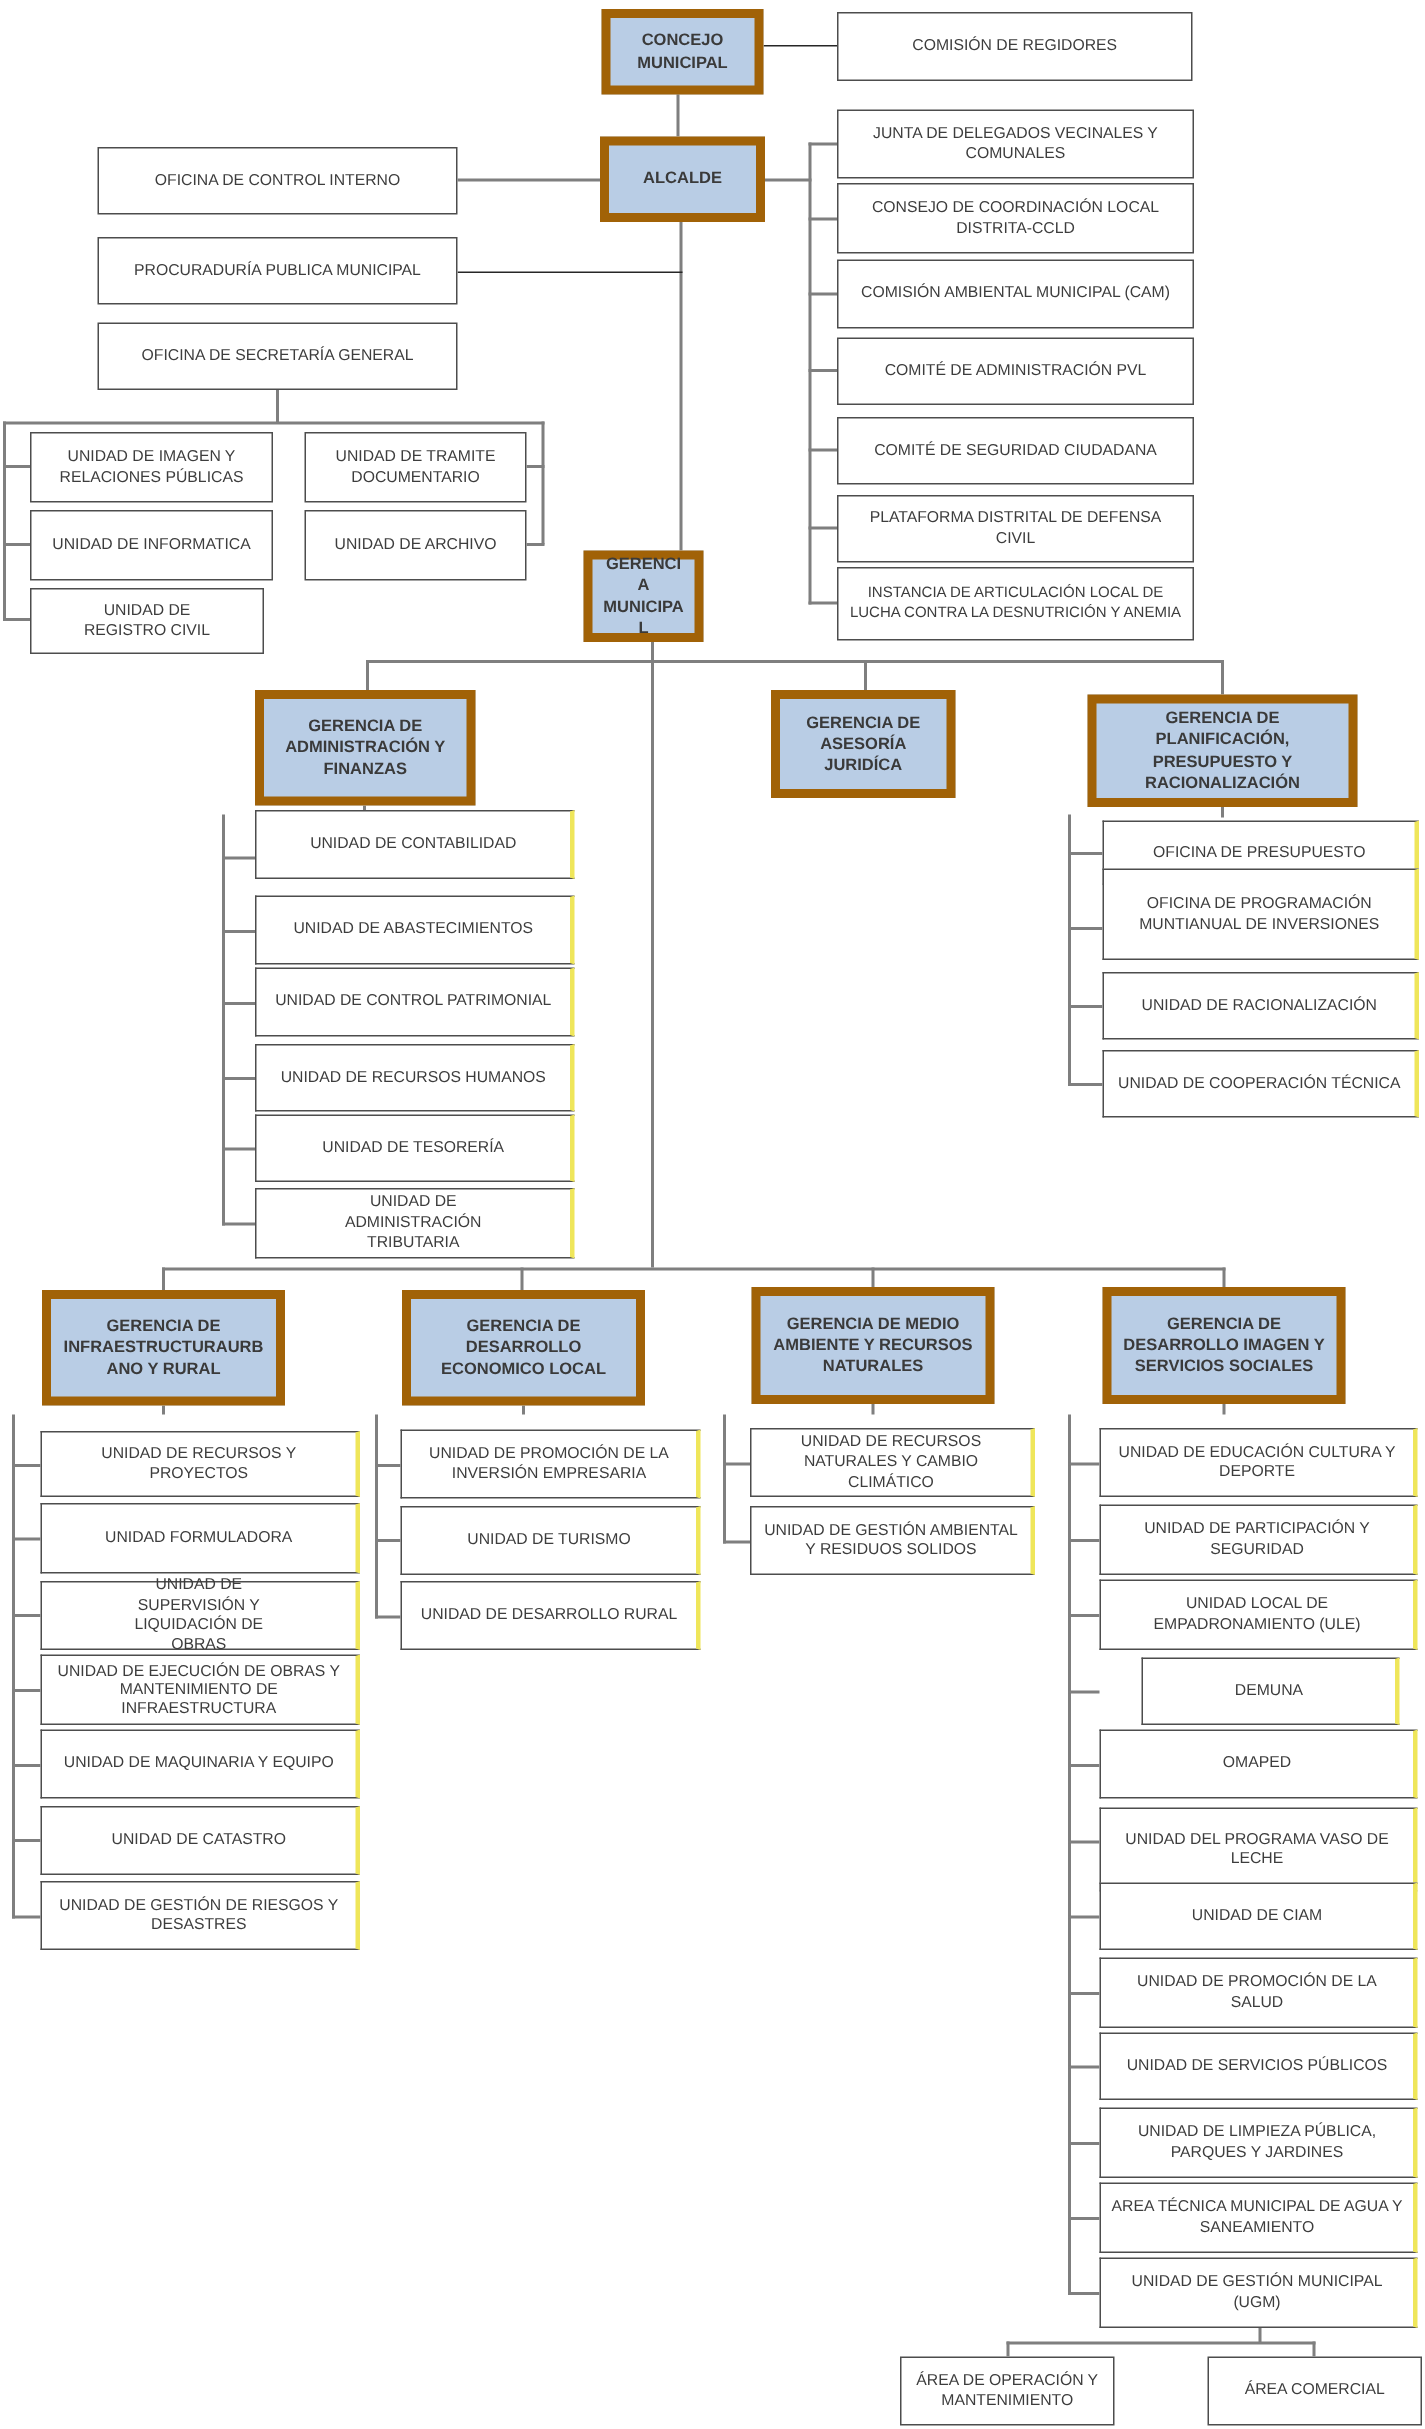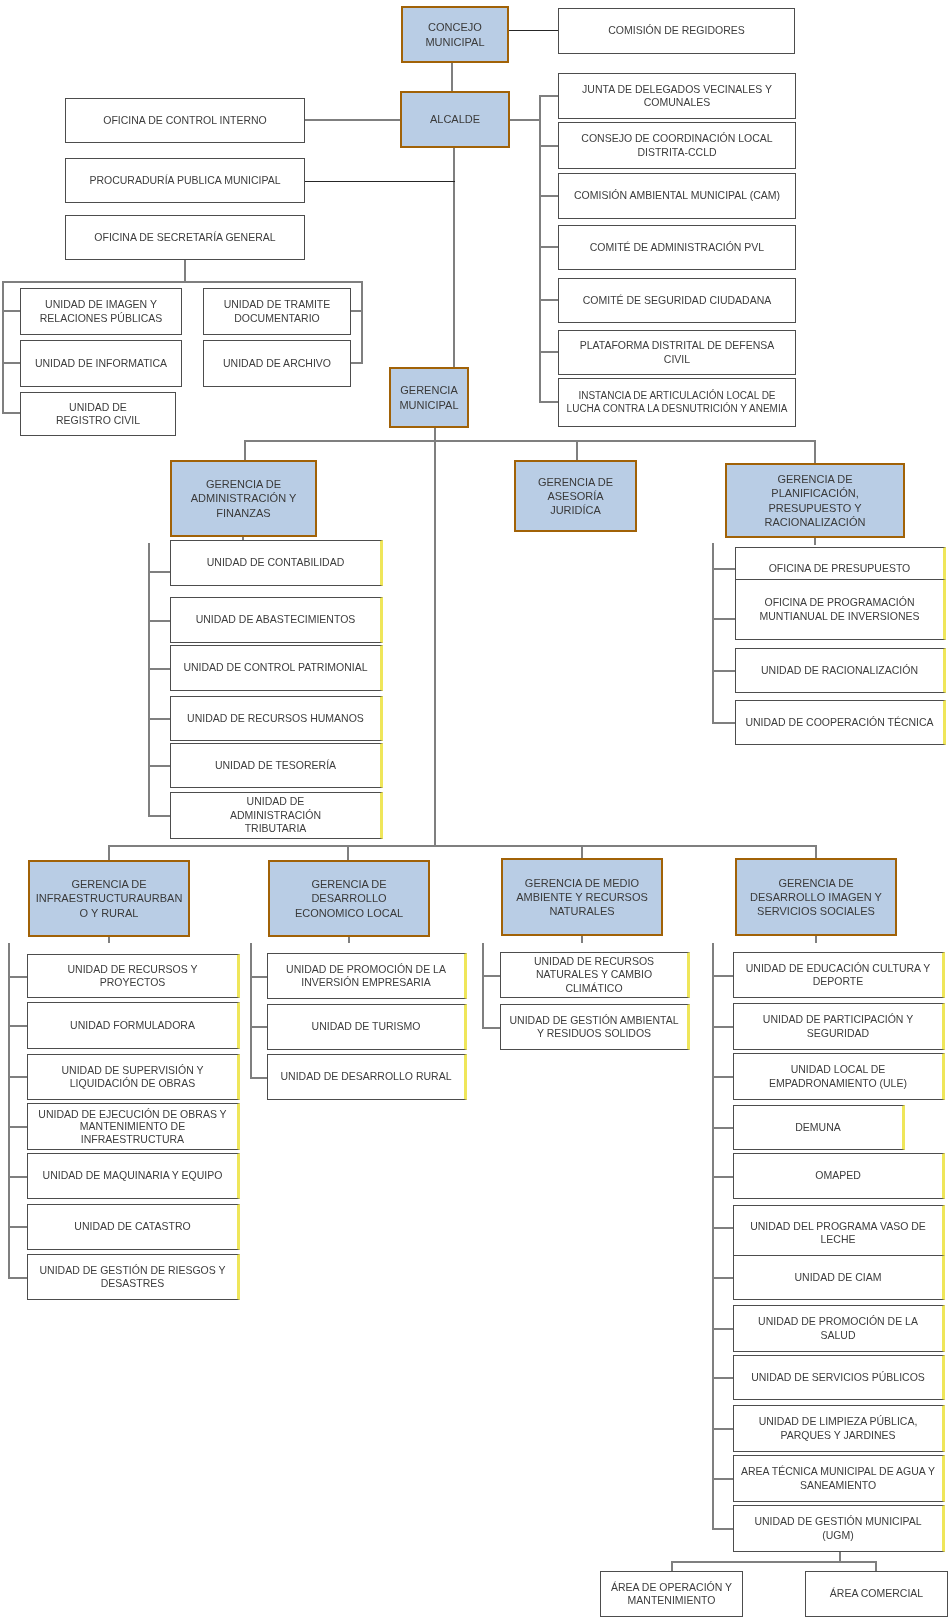--- a/index.html
+++ b/index.html
@@ -1,21 +1,21 @@
 <!DOCTYPE html>
 <html><head>
 <meta charset="utf-8">
 <style>
   *{margin:0;padding:0;box-sizing:border-box}
   html,body{background:#fff}
   body{font-family:"Liberation Sans",sans-serif}
   .canvas{position:relative;width:950px;height:1619px;background:#fff;overflow:hidden}
   .node{position:absolute;background:#fff;border:1px solid #4d4d4d;display:flex;align-items:center;justify-content:center;
         text-align:center;font-size:10.5px;color:#3d3d3d;line-height:1.28;padding:2px 7px;overflow-wrap:anywhere}
-  .blue{background:#b9cde5;border:2px solid #a16207;font-size:11px;font-weight:400;color:#3a3a3a;padding:2px 5px}
+  .blue{background:#b9cde5;border:6px solid #a16207;font-size:11px;font-weight:700;color:#3a3a3a;padding:2px 5px}
   .yr{border-right:3px solid #efe65a}
   .ln{position:absolute;background:#7f7f7f}
   .thin{background:#262626}
 </style>
 </head>
 <body>
 
 <div class="canvas">
 
   <div class="ln" style="left:451px;top:62px;width:2px;height:29px"></div>
@@ -133,34 +133,34 @@
   <div class="node yr" style="left:735px;top:547px;width:211px;height:43px">OFICINA DE PRESUPUESTO</div>
   <div class="node yr" style="left:735px;top:579px;width:211px;height:61px">OFICINA DE PROGRAMACIÓN MUNTIANUAL DE INVERSIONES</div>
   <div class="node yr" style="left:735px;top:648px;width:211px;height:45px">UNIDAD DE RACIONALIZACIÓN</div>
   <div class="node yr" style="left:735px;top:700px;width:211px;height:45px">UNIDAD DE COOPERACIÓN TÉCNICA</div>
   <div class="node blue" style="left:28px;top:860px;width:162px;height:77px">GERENCIA DE INFRAESTRUCTURAURBANO Y RURAL</div>
   <div class="node blue" style="left:268px;top:860px;width:162px;height:77px;padding:2px 20px">GERENCIA DE DESARROLLO ECONOMICO LOCAL</div>
   <div class="node blue" style="left:501px;top:858px;width:162px;height:78px">GERENCIA DE MEDIO AMBIENTE Y RECURSOS NATURALES</div>
   <div class="node blue" style="left:735px;top:858px;width:162px;height:78px">GERENCIA DE DESARROLLO IMAGEN Y SERVICIOS SOCIALES</div>
   <div class="node yr" style="left:27px;top:954px;width:213px;height:44px">UNIDAD DE RECURSOS Y PROYECTOS</div>
   <div class="node yr" style="left:27px;top:1002px;width:213px;height:47px">UNIDAD FORMULADORA</div>
-  <div class="node yr" style="left:27px;top:1054px;width:213px;height:46px;padding:2px 28px">UNIDAD DE SUPERVISIÓN Y LIQUIDACIÓN DE OBRAS</div>
+  <div class="node yr" style="left:27px;top:1054px;width:213px;height:46px;padding:2px 42px">UNIDAD DE SUPERVISIÓN Y LIQUIDACIÓN DE OBRAS</div>
   <div class="node yr" style="left:27px;top:1103px;width:213px;height:47px;line-height:1.18">UNIDAD DE EJECUCIÓN DE OBRAS Y MANTENIMIENTO DE INFRAESTRUCTURA</div>
   <div class="node yr" style="left:27px;top:1153px;width:213px;height:46px">UNIDAD DE MAQUINARIA Y EQUIPO</div>
   <div class="node yr" style="left:27px;top:1204px;width:213px;height:46px">UNIDAD DE CATASTRO</div>
   <div class="node yr" style="left:27px;top:1254px;width:213px;height:46px">UNIDAD DE GESTIÓN DE RIESGOS Y DESASTRES</div>
   <div class="node yr" style="left:267px;top:953px;width:200px;height:46px">UNIDAD DE PROMOCIÓN DE LA INVERSIÓN EMPRESARIA</div>
   <div class="node yr" style="left:267px;top:1004px;width:200px;height:46px">UNIDAD DE TURISMO</div>
   <div class="node yr" style="left:267px;top:1054px;width:200px;height:46px">UNIDAD DE DESARROLLO RURAL</div>
   <div class="node yr" style="left:500px;top:952px;width:190px;height:46px">UNIDAD DE RECURSOS NATURALES Y CAMBIO CLIMÁTICO</div>
   <div class="node yr" style="left:500px;top:1004px;width:190px;height:46px">UNIDAD DE GESTIÓN AMBIENTAL Y RESIDUOS SOLIDOS</div>
   <div class="node yr" style="left:733px;top:952px;width:212px;height:46px">UNIDAD DE EDUCACIÓN CULTURA Y DEPORTE</div>
   <div class="node yr" style="left:733px;top:1003px;width:212px;height:47px;padding:2px 24px">UNIDAD DE PARTICIPACIÓN Y SEGURIDAD</div>
   <div class="node yr" style="left:733px;top:1053px;width:212px;height:47px;padding:2px 28px">UNIDAD LOCAL DE EMPADRONAMIENTO (ULE)</div>
-  <div class="node yr" style="left:733px;top:1105px;width:172px;height:45px">DEMUNA</div>
+  <div class="node yr" style="left:761px;top:1105px;width:172px;height:45px">DEMUNA</div>
   <div class="node yr" style="left:733px;top:1153px;width:212px;height:46px">OMAPED</div>
   <div class="node yr" style="left:733px;top:1205px;width:212px;height:56px">UNIDAD DEL PROGRAMA VASO DE LECHE</div>
   <div class="node yr" style="left:733px;top:1255px;width:212px;height:45px">UNIDAD DE CIAM</div>
   <div class="node yr" style="left:733px;top:1305px;width:212px;height:47px;padding:2px 24px">UNIDAD DE PROMOCIÓN DE LA SALUD</div>
   <div class="node yr" style="left:733px;top:1355px;width:212px;height:45px">UNIDAD DE SERVICIOS PÚBLICOS</div>
   <div class="node yr" style="left:733px;top:1405px;width:212px;height:47px;padding:2px 20px">UNIDAD DE LIMPIEZA PÚBLICA, PARQUES Y JARDINES</div>
   <div class="node yr" style="left:733px;top:1455px;width:212px;height:47px">AREA TÉCNICA MUNICIPAL DE AGUA Y SANEAMIENTO</div>
   <div class="node yr" style="left:733px;top:1505px;width:212px;height:47px">UNIDAD DE GESTIÓN MUNICIPAL (UGM)</div>
   <div class="node" style="left:600px;top:1571px;width:143px;height:46px">ÁREA DE OPERACIÓN Y MANTENIMIENTO</div>
   <div class="node" style="left:805px;top:1571px;width:143px;height:46px">ÁREA COMERCIAL</div>

